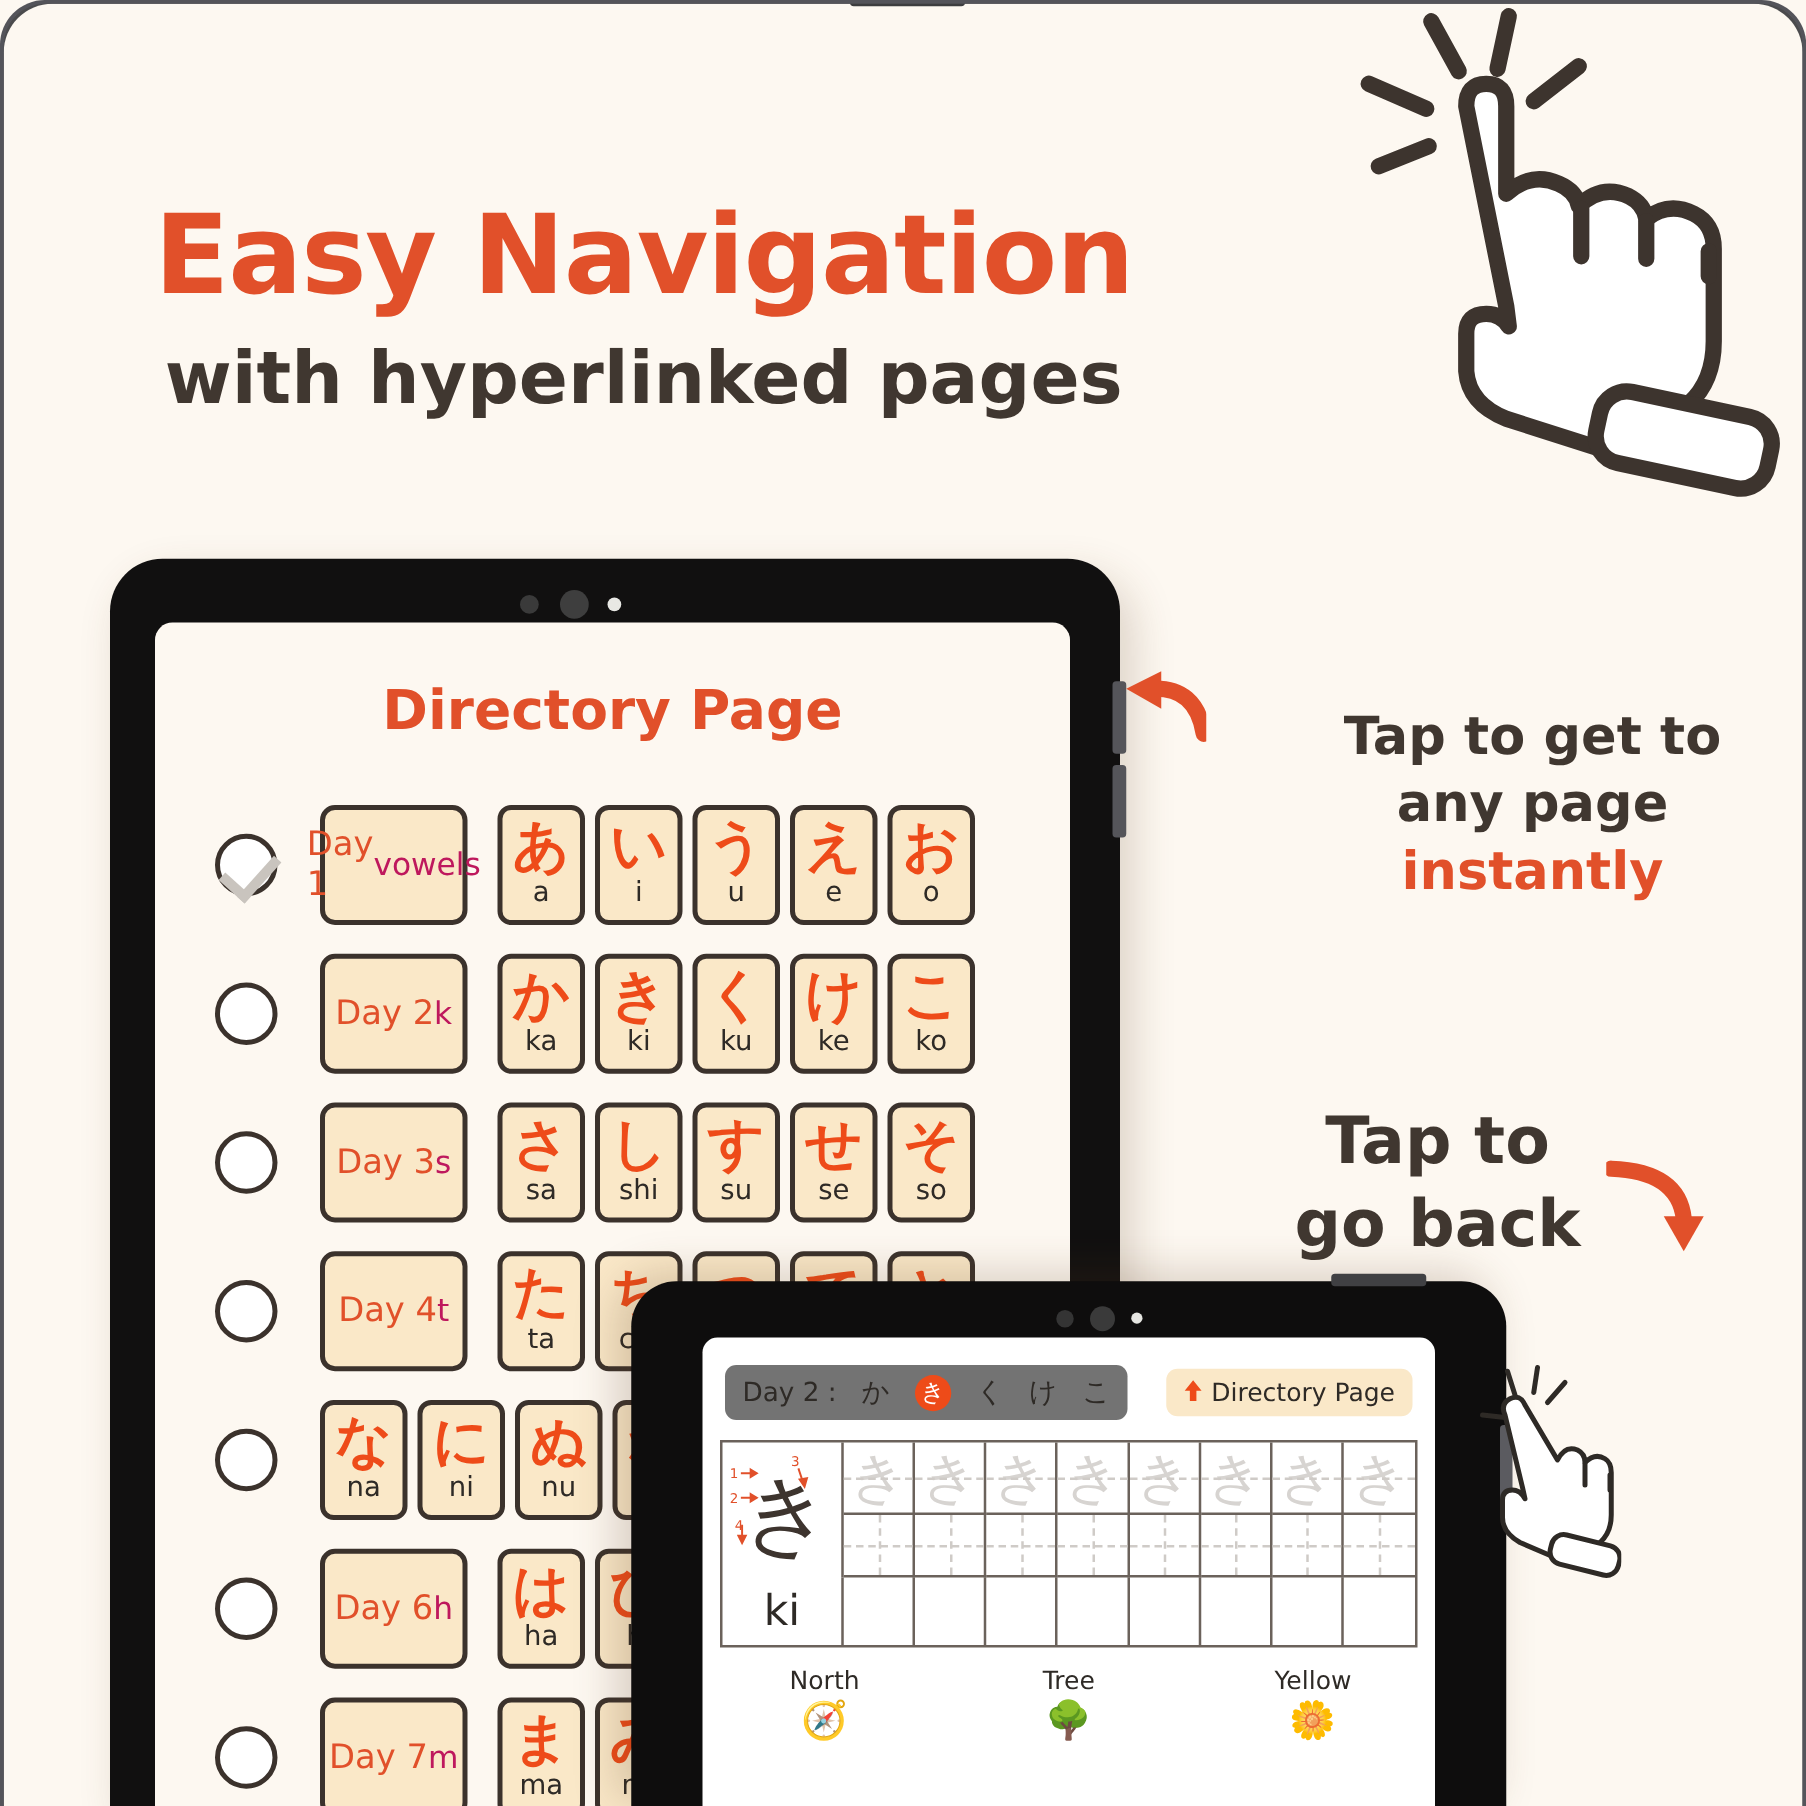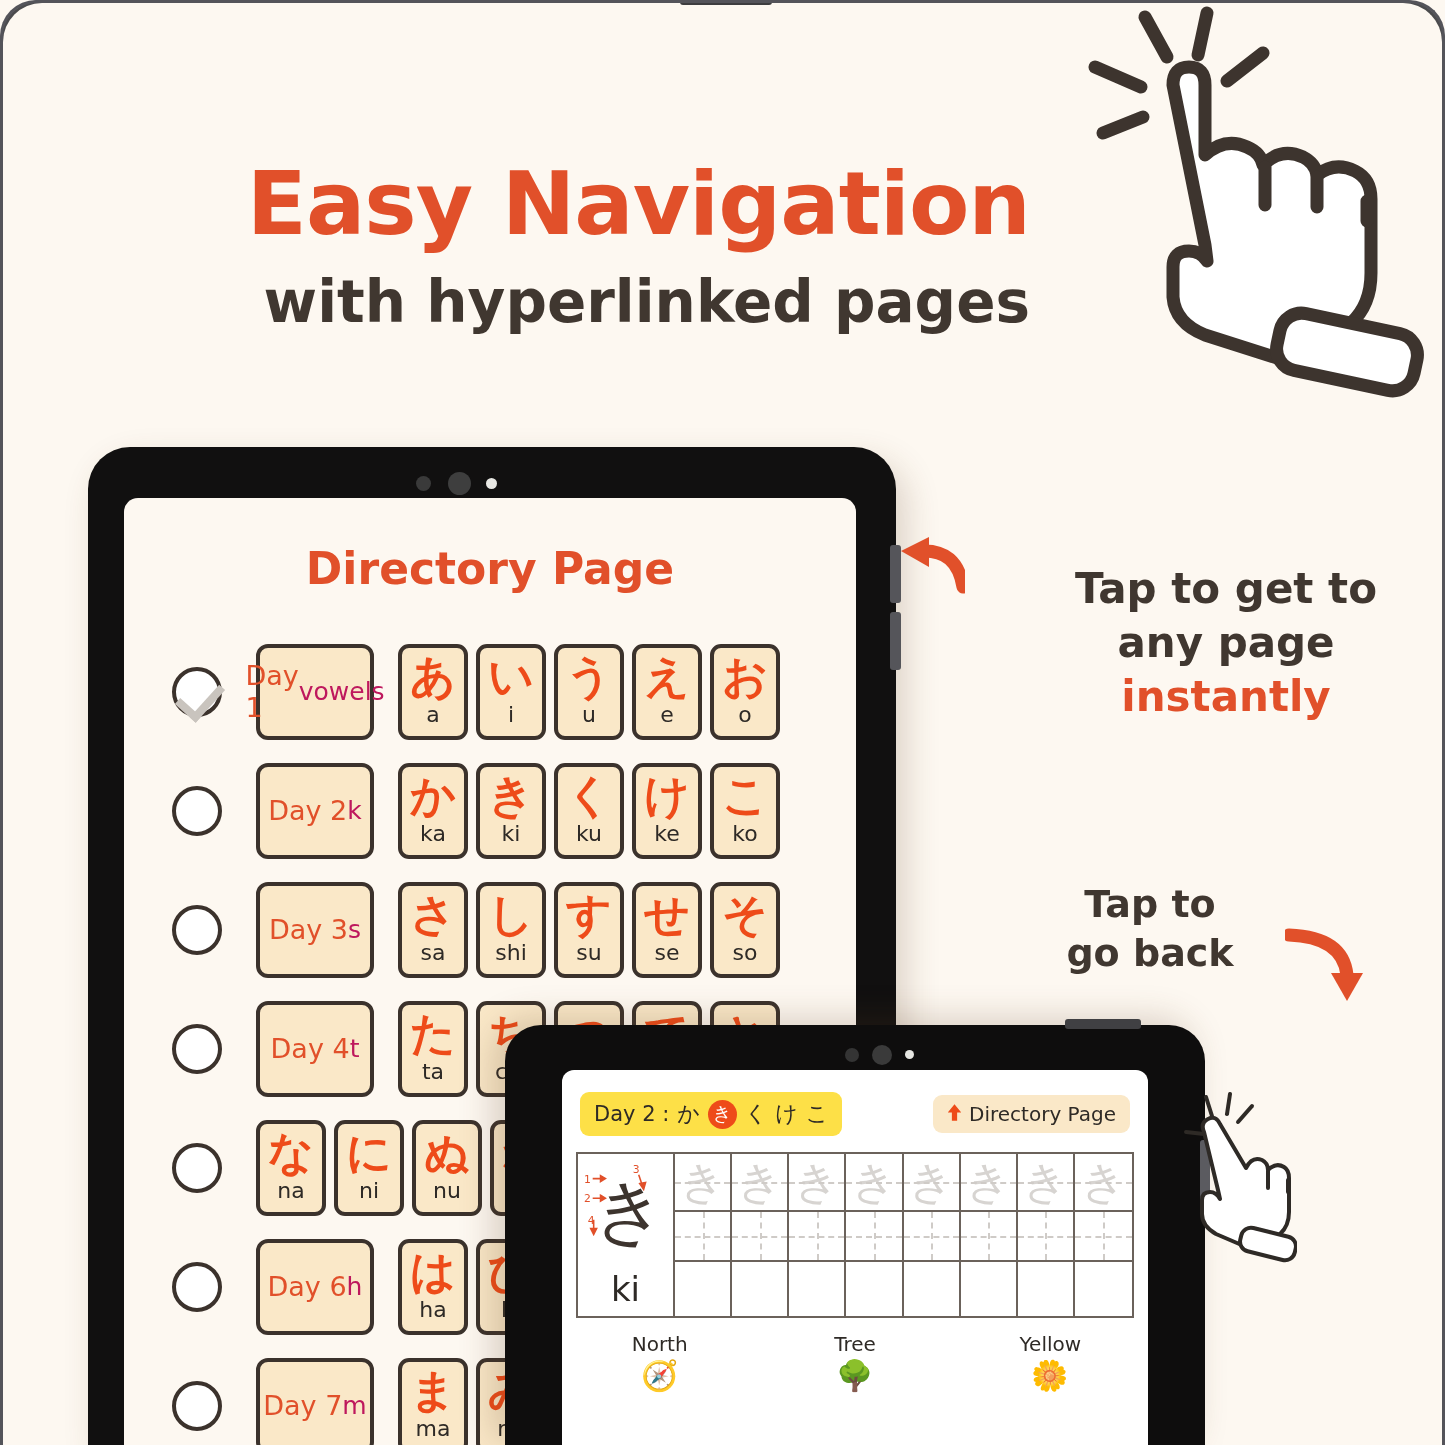--- a/index.html
+++ b/index.html
@@ -5,21 +5,21 @@
   * { box-sizing: border-box; margin:0; padding:0; }
   html,body { width:1445px; height:1445px; }
   body {
     background:#FDF8F1;
     font-family:"DejaVu Sans","Liberation Sans",sans-serif;
     position:relative;
     overflow:hidden;
   }
 
   
-  #headline-block { position:absolute; left:0; top:160px; width:1030px; text-align:right; }
+  #headline-block { position:absolute; left:0; top:160px; width:1030px; text-align:center; }
   #headline-main {
     font-size:88px; font-weight:bold; color:#E1502A;
     letter-spacing:-1px; line-height:1.0;
   }
   #headline-sub {
     font-size:58px; font-weight:bold; color:#403730;
     margin-top:24px; line-height:1.05;
   }
 
   
@@ -123,22 +123,22 @@
   #tb2-cam2 { left:872px; top:1045px; width:20px; height:20px; background:#3a3a3a; }
   #tb2-cam3 { left:905px; top:1050px; width:9px; height:9px; background:#e6e6e2; }
 
   #tablet-front-screen {
     position:absolute; left:562px; top:1070px; width:586px; height:375px;
     background:#FFFFFF; border-radius:12px 12px 0 0; overflow:hidden;
   }
 
   #ws-header { display:flex; align-items:center; padding:22px 18px 0 18px; }
   #ws-daychip {
-    background:#fde047; border-radius:9px; padding:7px 14px;
-    display:flex; align-items:center; gap:8px;
+    background:#737373; border-radius:9px; padding:7px 14px;
+    display:flex; align-items:center; gap:20px;
   }
   #ws-daychip .ws-day-text { font-size:21px; color:#2E2A26; }
   #ws-daychip .ws-kana { font-size:22px; color:#2E2A26; }
   #ws-daychip .ws-kana-hl {
     width:29px; height:29px; border-radius:50%;
     background:#EE4B19; color:#FFFFFF; font-size:19px;
     display:inline-flex; align-items:center; justify-content:center;
   }
   #ws-backchip {
     margin-left:auto; background:#FAE8C8; border-radius:9px;
@@ -176,21 +176,21 @@
   .ws-word-label { font-size:20px; color:#2E2A26; }
   .ws-word-emoji { font-size:30px; margin-top:2px; }
 
   
   #anno-top { position:absolute; left:1016px; top:562px; width:420px; text-align:center; }
   #anno-top .anno-line { font-size:42px; font-weight:bold; color:#403730; line-height:1.28; }
   #anno-top .anno-accent { color:#E1502A; }
   #anno-top-arrow { position:absolute; left:895px; top:535px; width:70px; height:60px; }
 
   #anno-bottom { position:absolute; left:1020px; top:880px; width:260px; text-align:center; }
-  #anno-bottom .anno-line { font-size:38px; font-weight:bold; color:#403730; line-height:1.28; }
+  #anno-bottom .anno-line { font-size:52px; font-weight:bold; color:#403730; line-height:1.28; }
   #anno-bottom-arrow { position:absolute; left:1285px; top:925px; width:80px; height:80px; }
 
   
   #ws-tap-hand { position:absolute; left:1182px; top:1092px; width:115px; height:175px; }
 </style>
 </head>
 <body>
 
 <div id="headline-block">
   <div id="headline-main">Easy Navigation</div>

